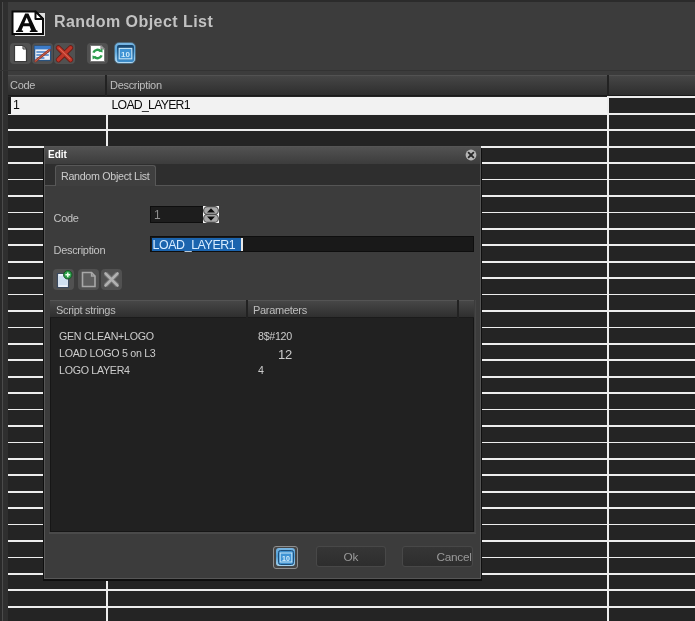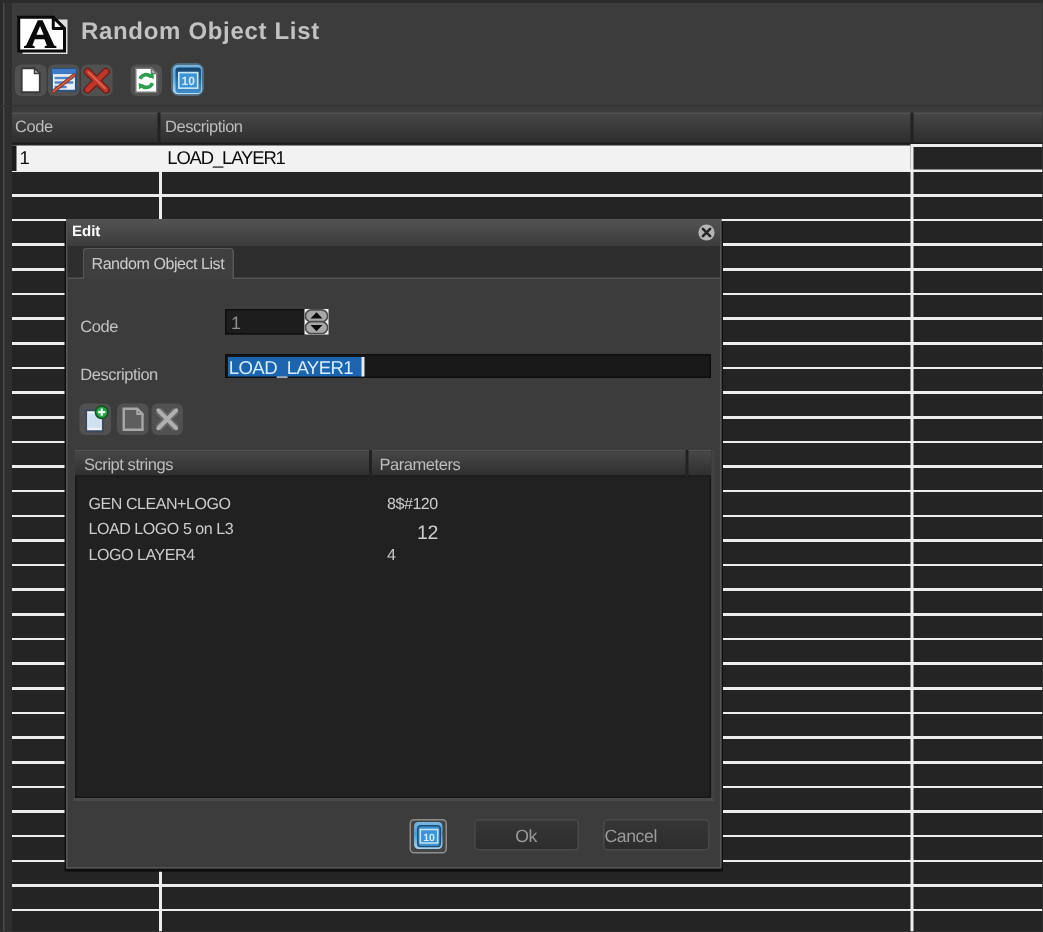--- a/index.html
+++ b/index.html
@@ -178,15 +178,15 @@
   <div class="abs" style="left:276px;top:548px;width:19px;height:18px;border-radius:3px;
       background:linear-gradient(#79b6e2,#4f9dd4 45%,#a7d4ef);"></div>
   <svg class="abs" style="left:277.5px;top:549.5px;" width="16" height="15" viewBox="0 0 16 15">
     <rect x="0.5" y="0.5" width="15" height="14" rx="2" fill="#3f8fcc" stroke="#1e4f7a" stroke-width="1"></rect>
     <rect x="2.2" y="3" width="11.6" height="9" fill="#3f93d4" stroke="#c4e5f8" stroke-width="1"></rect>
     <text x="8" y="10.5" font-size="7" font-weight="bold" fill="#d6eefb" text-anchor="middle" font-family="Liberation Sans">10</text>
   </svg>
   <div class="abs t" style="left:315.5px;top:545.5px;width:70.5px;height:21.5px;background:linear-gradient(#363636,#2d2d2d);
       border:1px solid #484848;border-radius:3px;font-size:11.8px;color:#9a9a9a;text-align:center;line-height:20px;">Ok</div>
   <div class="abs t" style="left:402px;top:545.5px;width:70.5px;height:21.5px;background:linear-gradient(#363636,#2d2d2d);
-      border:1px solid #484848;border-radius:3px;font-size:11.8px;color:#9a9a9a;text-align:left;line-height:20px;">Cancel</div>
+      border:1px solid #484848;border-radius:3px;font-size:11.8px;color:#9a9a9a;text-align:right;line-height:20px;">Cancel</div>
 
 </div>
 
 </body></html>

